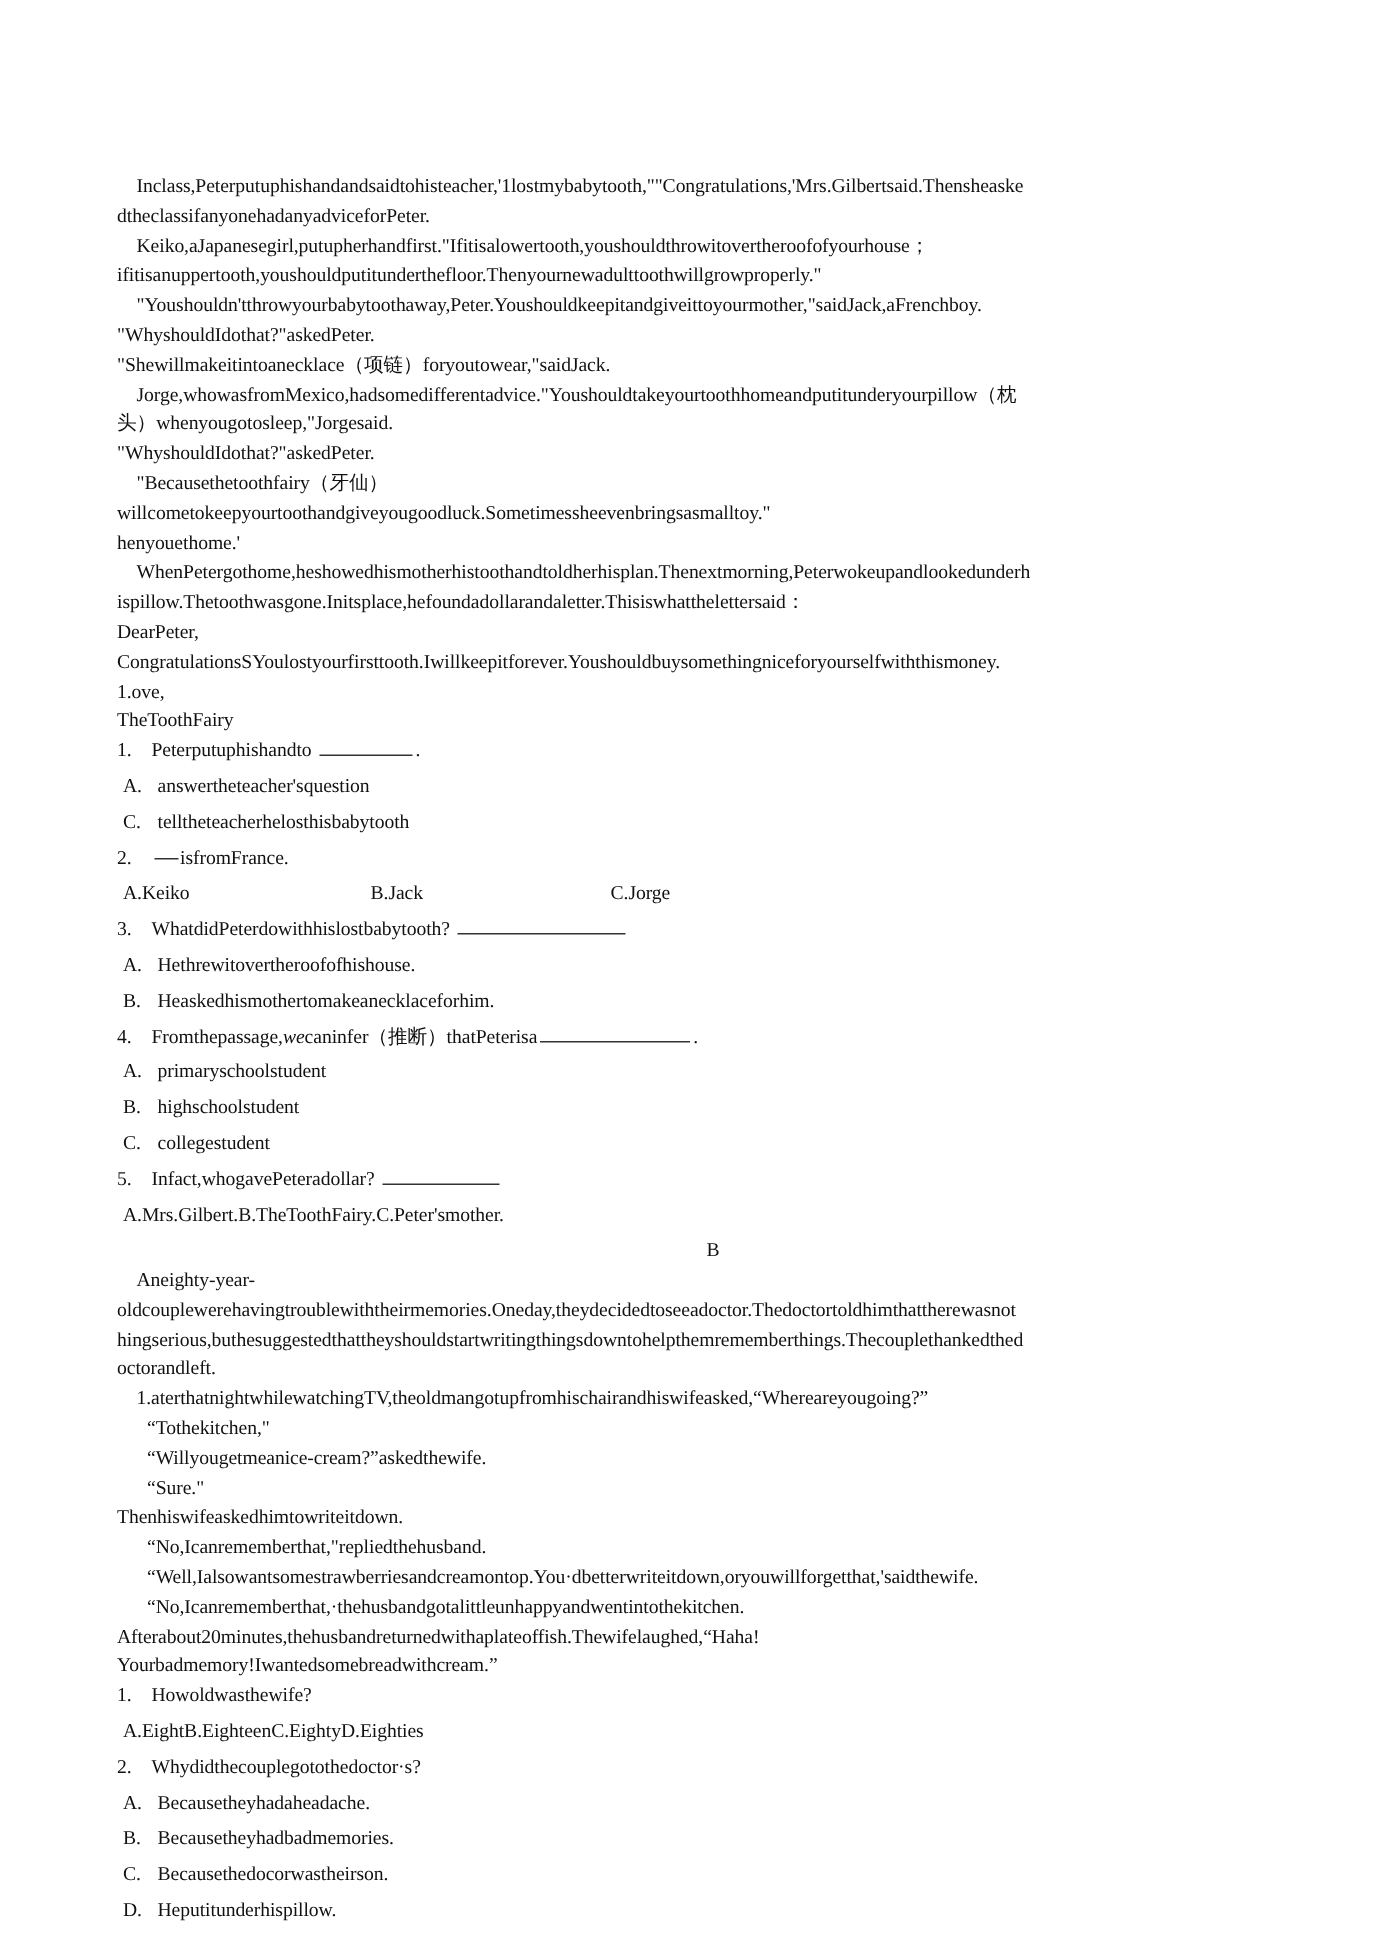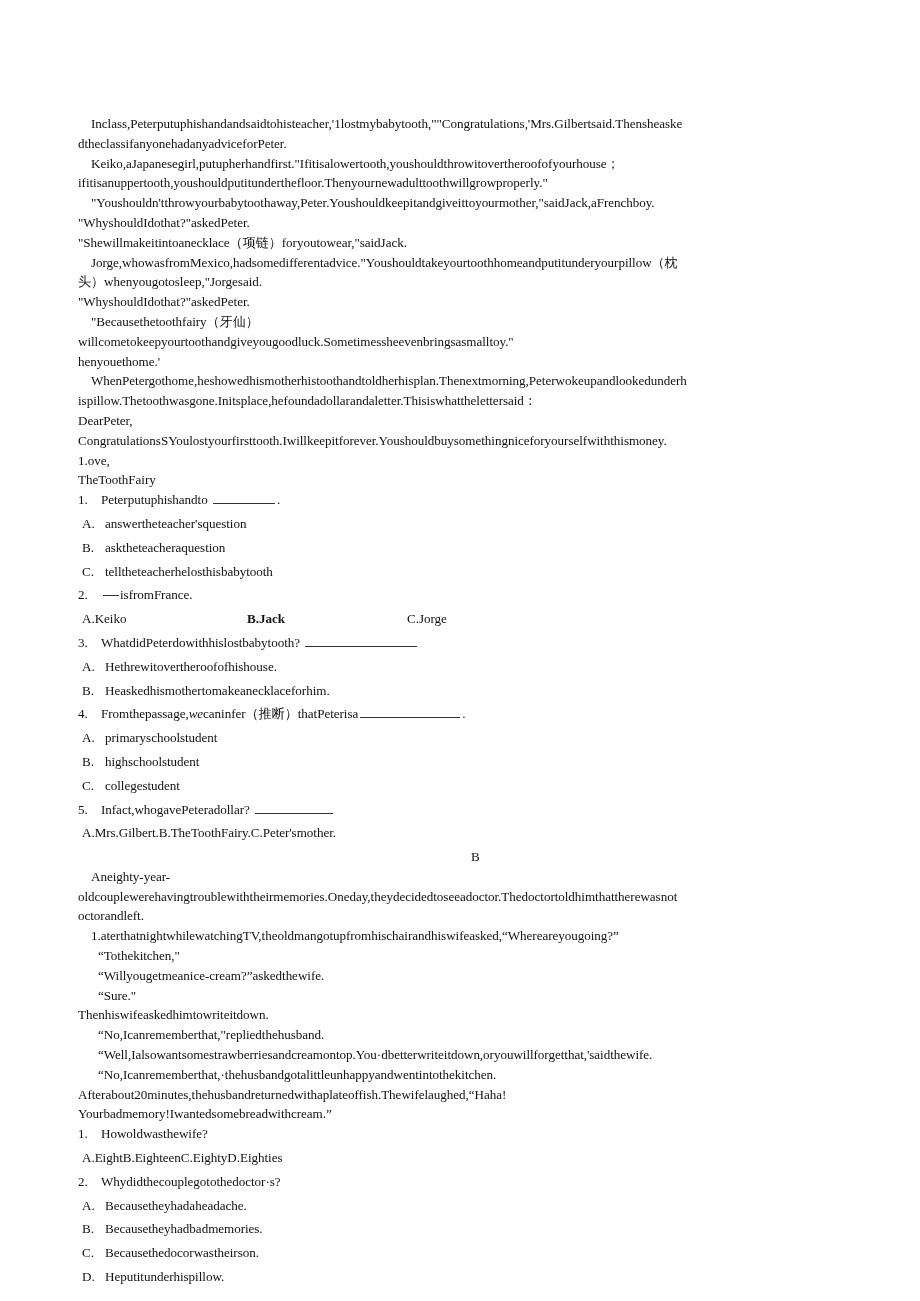--- a/index.html
+++ b/index.html
@@ -64,21 +64,21 @@
   .blank.b-tiny { width: 16px; position: relative; top: -3px; margin: 0 1px 0 2px; }
   .blank.b-md  { width: 100px; }
   .blank.b-lg  { width: 112px; }
   .blank.b-xl  { width: 78px; }
   .opt-row {
     margin: 4px;
     line-height: 19.8px;
     white-space: nowrap;
   }
   .opt-col-b { display: inline-block; width: 165px; }
-  .opt-col-c { display: inline-block; width: 160px; font-weight: bold; }
+  .opt-col-c { display: inline-block; width: 160px; }
   .section-head {
     margin: 0;
     line-height: 19.8px;
     text-align: left;
     padding-left: 393px;
   }
   .ital { font-style: italic; }
 </style>
 </head>
 <body>
@@ -111,21 +111,20 @@
       <p class="flush">TheToothFairy</p>
     </div>
 
     <div>
 
       <p class="qline">
         <span class="qnum">1.</span><span>Peterputuphishandto</span>
         <span class="blank b-sm"></span><span>.</span>
       </p>
       <p class="opt-row"><span class="onum">A.</span><span>answertheteacher'squestion</span></p>
-      <p class="opt-row"><span class="onum">B.</span><span>asktheteacheraquestion</span></p>
       <p class="opt-row"><span class="onum">C.</span><span>telltheteacherhelosthisbabytooth</span></p>
 
       <p class="qline">
         <span class="qnum">2.</span><span class="blank b-tiny"></span><span>isfromFrance.</span>
       </p>
       <p class="opt-row"><span class="opt-col-b"><span>A.</span><span>Keiko</span></span><span class="opt-col-c"><span>B.</span><span>Jack</span></span><span><span>C.</span><span>Jorge</span></span></p>
 
       <p class="qline">
         <span class="qnum">3.</span><span>WhatdidPeterdowithhislostbabytooth?</span>
         <span class="blank b-lg"></span>
@@ -145,20 +144,21 @@
         <span class="blank b-xl"></span>
       </p>
       <p class="opt-row">A.Mrs.Gilbert.B.TheToothFairy.C.Peter'smother.</p>
     </div>
 
     <p class="section-head">B</p>
 
     <div>
       <p class="flush"><span style="display:inline-block;width:13px;"></span><span>Aneighty-year-</span></p>
       <p class="flush"><span>oldcouplewerehavingtroublewiththeirmemories.Oneday,theydecidedtoseeadoctor.Thedoctortoldhimthattherewasnot</span></p>
+      <p class="flush"><span>hingserious,buthesuggestedthattheyshouldstartwritingthingsdowntohelpthemrememberthings.Thecouplethankedthed</span></p>
       <p class="flush"><span>octorandleft.</span></p>
       <p class="flush"><span style="display:inline-block;width:13px;"></span><span>1.aterthatnightwhilewatchingTV,theoldmangotupfromhischairandhiswifeasked,“Whereareyougoing?”</span></p>
       <p class="flush"><span style="display:inline-block;width:20px;"></span><span>“Tothekitchen,"</span></p>
       <p class="flush"><span style="display:inline-block;width:20px;"></span><span>“Willyougetmeanice-cream?”askedthewife.</span></p>
       <p class="flush"><span style="display:inline-block;width:20px;"></span><span>“Sure."</span></p>
       <p class="flush"><span>Thenhiswifeaskedhimtowriteitdown.</span></p>
       <p class="flush"><span style="display:inline-block;width:20px;"></span><span>“No,Icanrememberthat,"repliedthehusband.</span></p>
       <p class="flush"><span style="display:inline-block;width:20px;"></span><span>“Well,Ialsowantsomestrawberriesandcreamontop.You·dbetterwriteitdown,oryouwillforgetthat,'saidthewife.</span></p>
       <p class="flush"><span style="display:inline-block;width:20px;"></span><span>“No,Icanrememberthat,·thehusbandgotalittleunhappyandwentintothekitchen.</span></p>
       <p class="flush"><span>Afterabout20minutes,thehusbandreturnedwithaplateoffish.Thewifelaughed,“Haha!</span></p>

